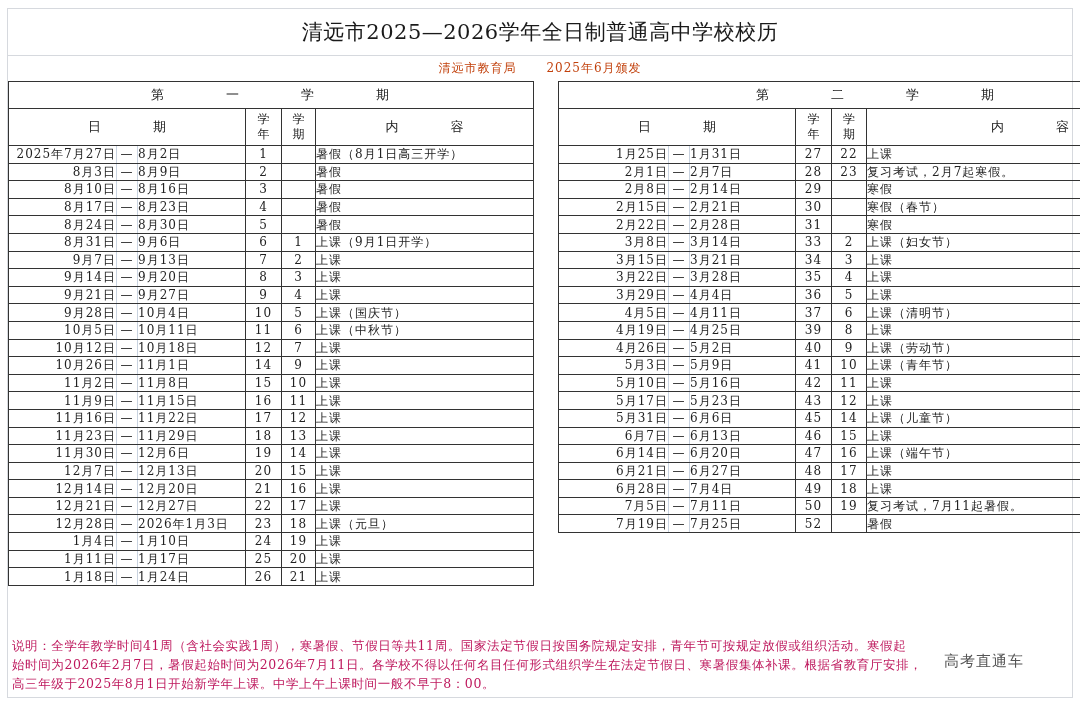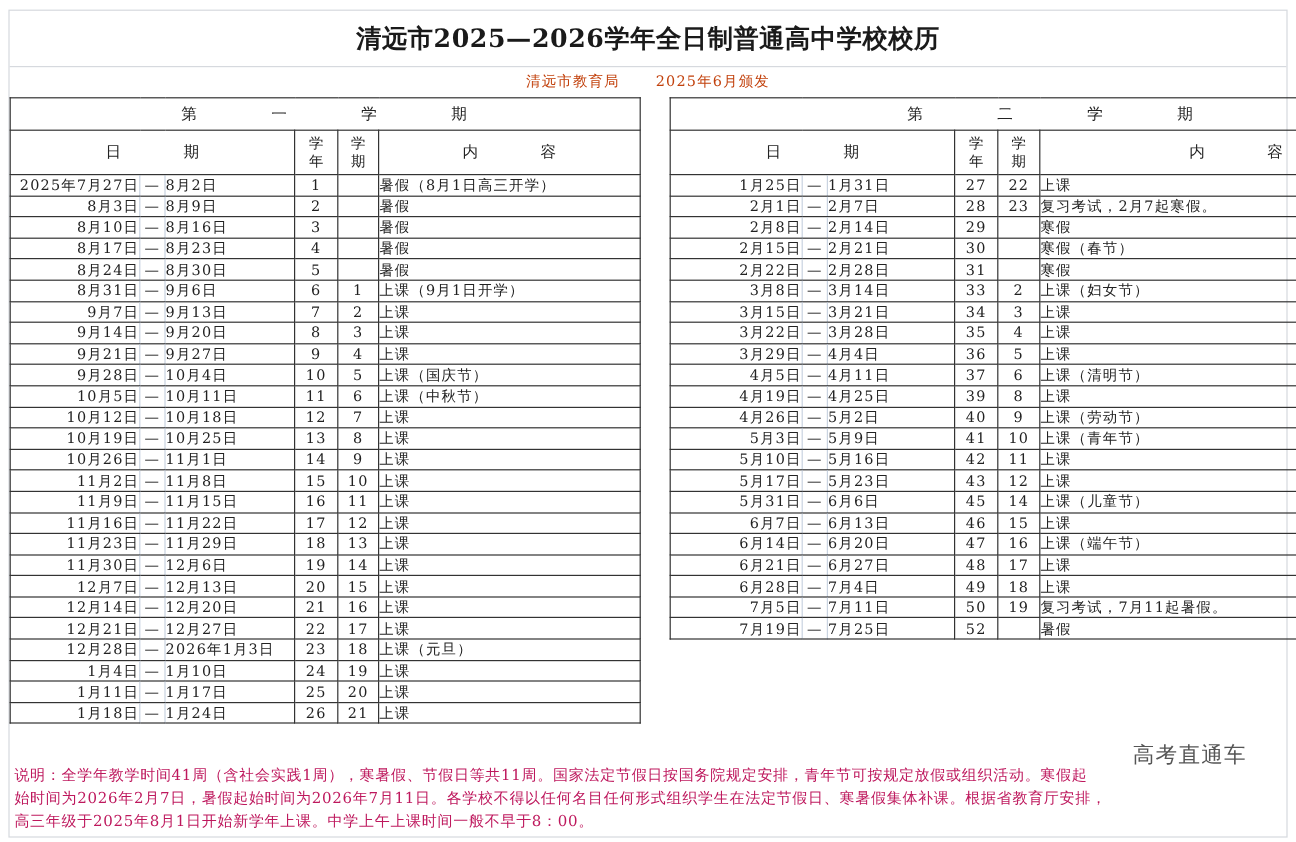--- a/index.html
+++ b/index.html
@@ -8,21 +8,21 @@
     font-family: "DejaVu Serif", "Liberation Serif", serif;
     color: #222;
   }
   .frame {
     position: absolute; left: 7px; top: 8px; width: 1066px; height: 690px;
     border: 1px solid #d6d9de; box-sizing: border-box; background: #fff;
   }
   .title {
     position: absolute; left: 8px; top: 9px; width: 1064px; height: 46px;
     display: flex; align-items: center; justify-content: center;
-    font-size: 21px; font-weight: bold; color: #1a1a1a; letter-spacing: 0.5px;
+    font-size: 21px; font-weight: normal; color: #1a1a1a; letter-spacing: 0.5px;
     border-bottom: 1px solid #d6d9de;
   }
   .subtitle {
     position: absolute; left: 8px; top: 56px; width: 1064px; height: 24px;
     display: flex; align-items: center; justify-content: center;
     font-size: 12px; color: #c2410c; letter-spacing: 1px;
   }
   .subtitle .gap { display: inline-block; width: 30px; }
   table.cal {
     position: absolute; top: 81px;
@@ -44,23 +44,23 @@
   td.from { text-align: right; padding-right: 4px; border-right: 1px solid #c9d3e0 !important; margin-left: 12px; }
   td.dash { text-align: center; border-left: 1px solid #c9d3e0 !important; border-right: 1px solid #c9d3e0 !important; }
   td.to { text-align: left; padding-left: 3px; border-left: 1px solid #c9d3e0 !important; }
   td.num { text-align: center; }
   td.content { text-align: left; padding-left: 3px; letter-spacing: 2px; }
   .notes {
     position: absolute; left: 12px; top: 620px; width: 1060px;
     font-size: 12.5px; line-height: 19px; color: #be185d; letter-spacing: 0.6px; margin-top: 16px;
   }
   .watermark {
-    position: absolute; left: 944px; top: 617px;
+    position: absolute; left: 944px; top: 652px;
     font-family: "DejaVu Sans", "Liberation Sans", sans-serif;
-    font-size: 18px; color: #555; letter-spacing: 1px;
+    font-size: 15px; color: #555; letter-spacing: 1px;
   }
 </style>
 </head>
 <body>
 
 <div class="frame"></div>
 
 <div class="title">清远市2025—2026学年全日制普通高中学校校历</div>
 
 <div class="subtitle">
@@ -190,28 +190,20 @@
       </tr>
       <tr class="row">
         <td class="from">10月12日</td>
         <td class="dash">—</td>
         <td class="to">10月18日</td>
         <td class="num">12</td>
         <td class="num">7</td>
         <td class="content">上课</td>
       </tr>
       <tr class="row">
-        <td class="from">10月19日</td>
-        <td class="dash">—</td>
-        <td class="to">10月25日</td>
-        <td class="num">13</td>
-        <td class="num">8</td>
-        <td class="content">上课</td>
-      </tr>
-      <tr class="row">
         <td class="from">10月26日</td>
         <td class="dash">—</td>
         <td class="to">11月1日</td>
         <td class="num">14</td>
         <td class="num">9</td>
         <td class="content">上课</td>
       </tr>
       <tr class="row">
         <td class="from">11月2日</td>
         <td class="dash">—</td>

